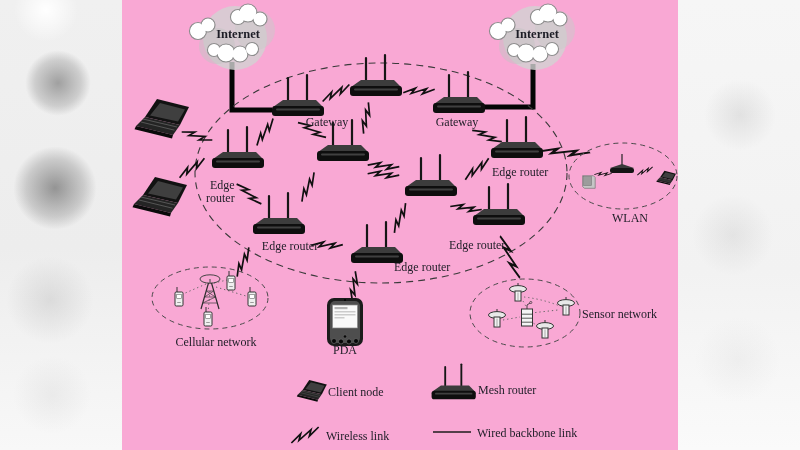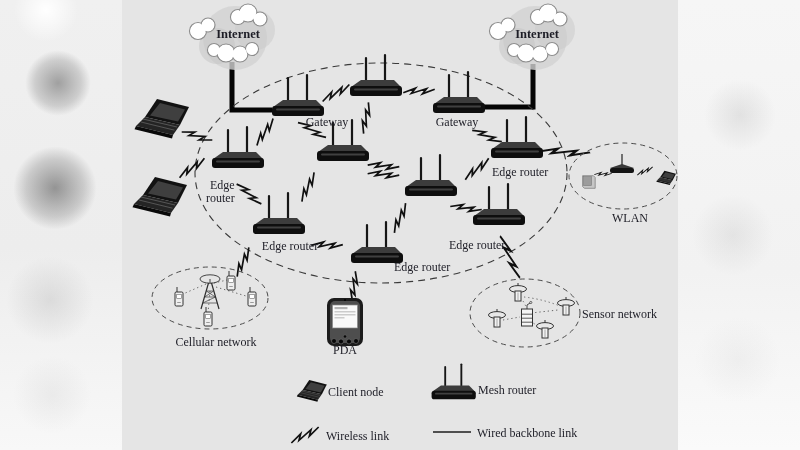--- a/index.html
+++ b/index.html
@@ -1,16 +1,16 @@
 <!DOCTYPE html>
 <html><head>
 <meta charset="utf-8">
 <style>
   html,body{margin:0;padding:0;background:#ffffff;}
-  .stage{position:relative;width:800px;height:450px;background:#e5e5e5;overflow:hidden;
+  .stage{position:relative;width:800px;height:450px;background:#f9a8d4;overflow:hidden;
          font-family:"Liberation Serif",serif;}
   .blur-strip{position:absolute;top:0;height:100%;pointer-events:none;}
   .blur-strip.left{left:0;width:122px;background:
     radial-gradient(circle 40px at 46px 10px, #ffffff 0%, rgba(255,255,255,0) 80%),
     radial-gradient(circle 42px at 58px 83px, rgba(95,95,95,0.55) 0%, rgba(120,120,120,0.28) 55%, rgba(200,200,200,0) 78%),
     radial-gradient(circle 52px at 55px 188px, rgba(88,88,88,0.60) 0%, rgba(120,120,120,0.30) 55%, rgba(200,200,200,0) 80%),
     radial-gradient(circle 56px at 50px 300px, rgba(165,165,165,0.28) 0%, rgba(200,200,200,0) 78%),
     radial-gradient(circle 50px at 52px 395px, rgba(190,190,190,0.20) 0%, rgba(220,220,220,0) 78%),
     linear-gradient(180deg,#f0f0f0 0%,#ededed 55%,#f8f8f8 100%);}
   .blur-strip.right{right:0;width:122px;background:

